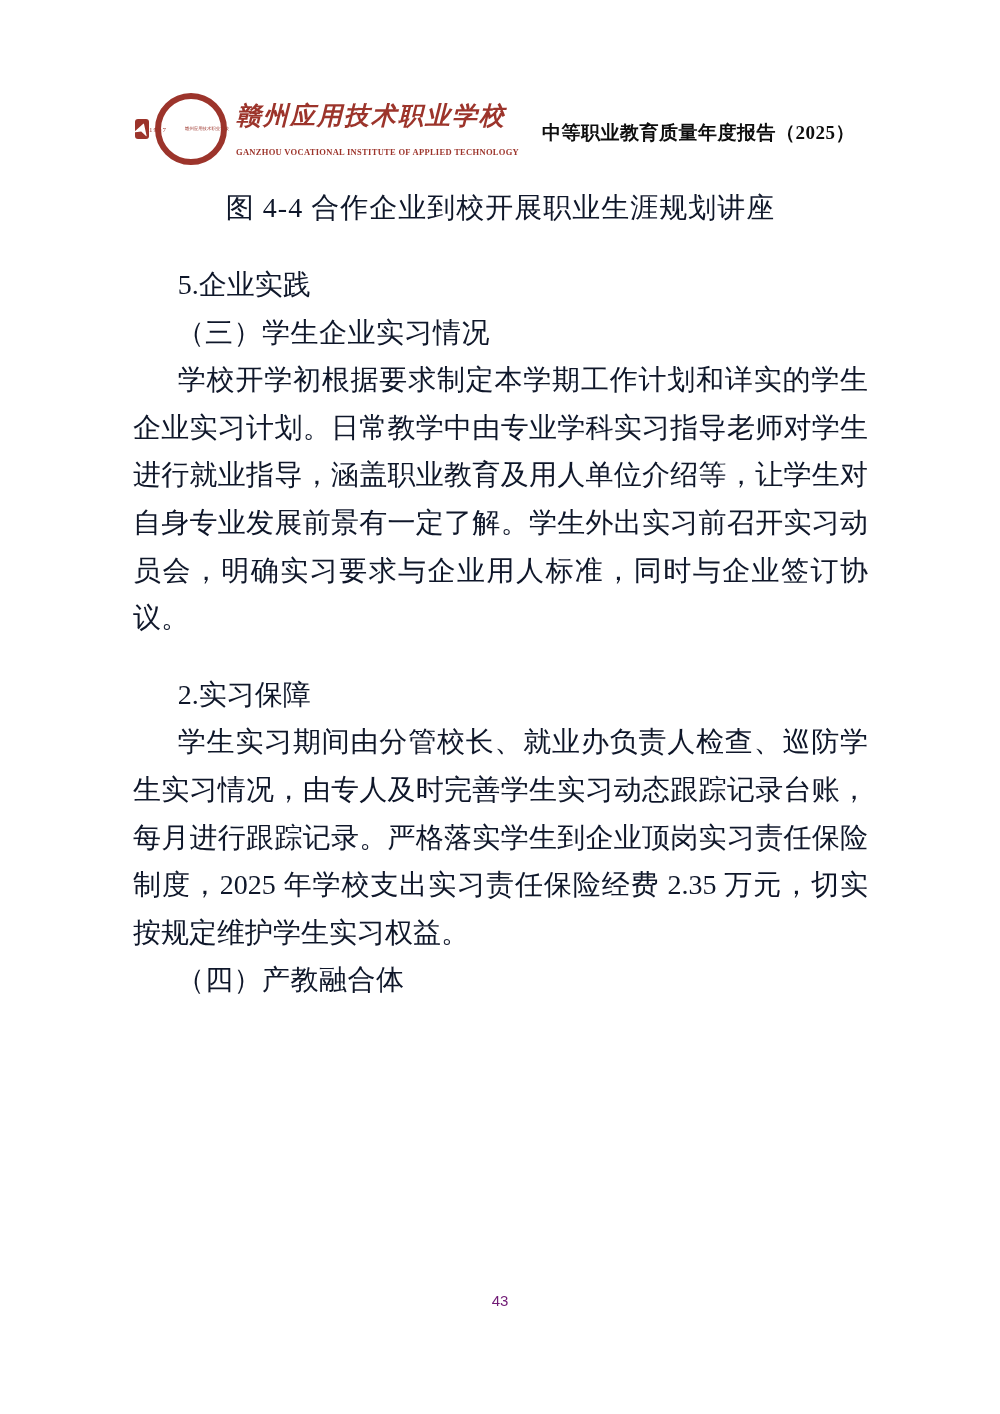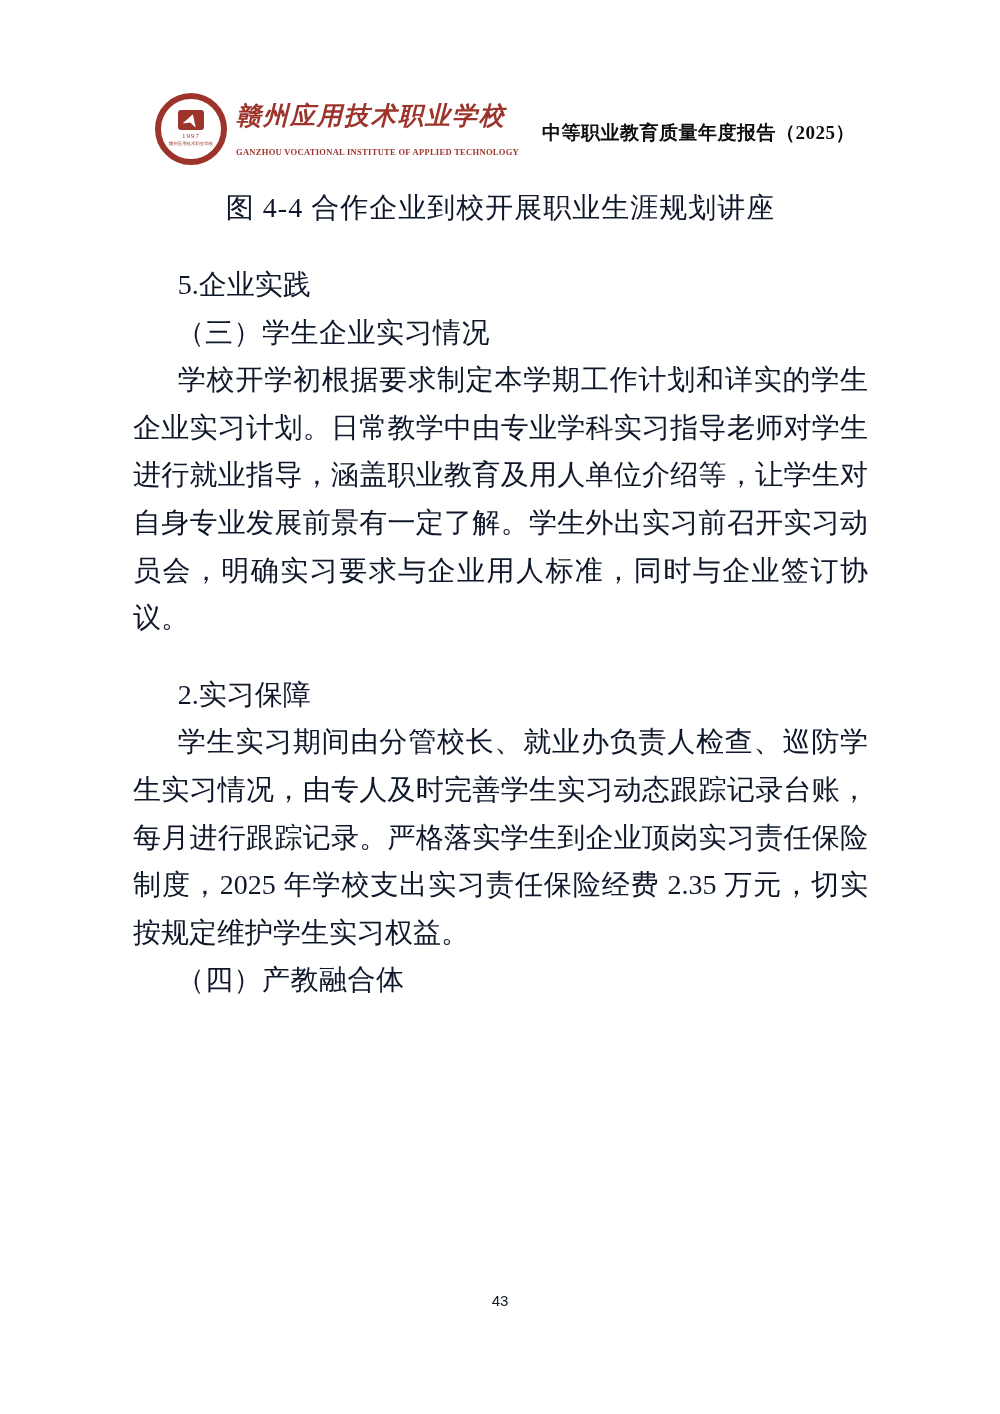--- a/index.html
+++ b/index.html
@@ -29,21 +29,21 @@
   .seal {
     width: 72px; height: 72px;
     border-radius: 50%;
     border: 6px solid var(--brand-red, #9c342b);
     background: #fff;
     position: relative;
     flex: 0 0 auto;
   }
   .seal-inner {
     position: absolute; inset: 0;
-    display: flex; flex-direction: column;
+    display: flex; 
     align-items: center; justify-content: center;
   }
   .seal-stamp {
     width: 26px; height: 20px;
     background: var(--brand-red, #9c342b);
     border-radius: 3px;
     display: flex; align-items: center; justify-content: center;
   }
   .seal-plane {
     width: 14px; height: 12px;
@@ -110,21 +110,21 @@
   .para { text-indent: 1.6em; }
   .section-heading { text-indent: 1.55em; letter-spacing: 0.5px; }
 
   
   .page-number {
     position: absolute;
     bottom: 105px;
     left: 0; right: 0;
     text-align: center;
     font-size: 15px;
-    color: #0f172a;
+    color: #701a75;
     font-family: "Liberation Sans", "DejaVu Sans", sans-serif;
   }
 </style>
 </head>
 <body>
 
 <div class="page">
 
   <header class="header">
     <div class="logo-group">

